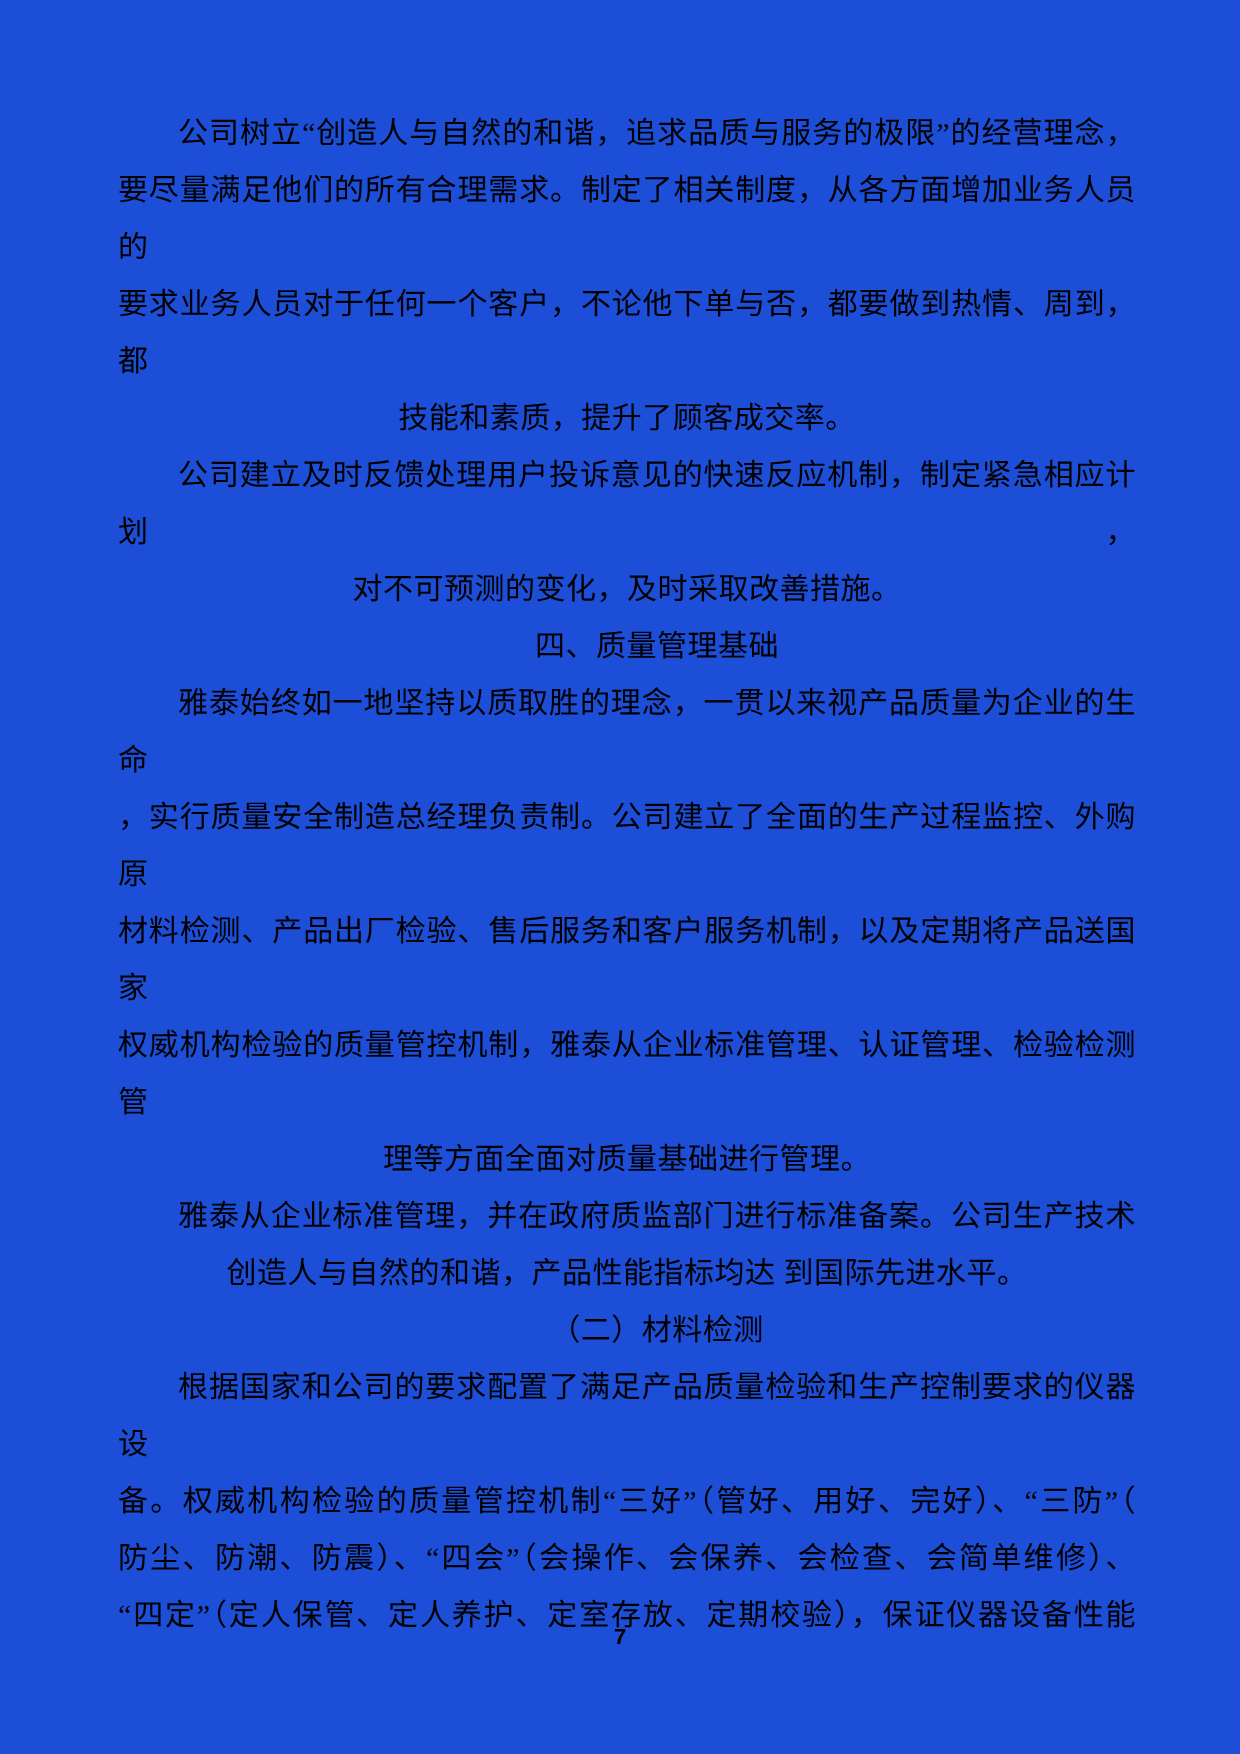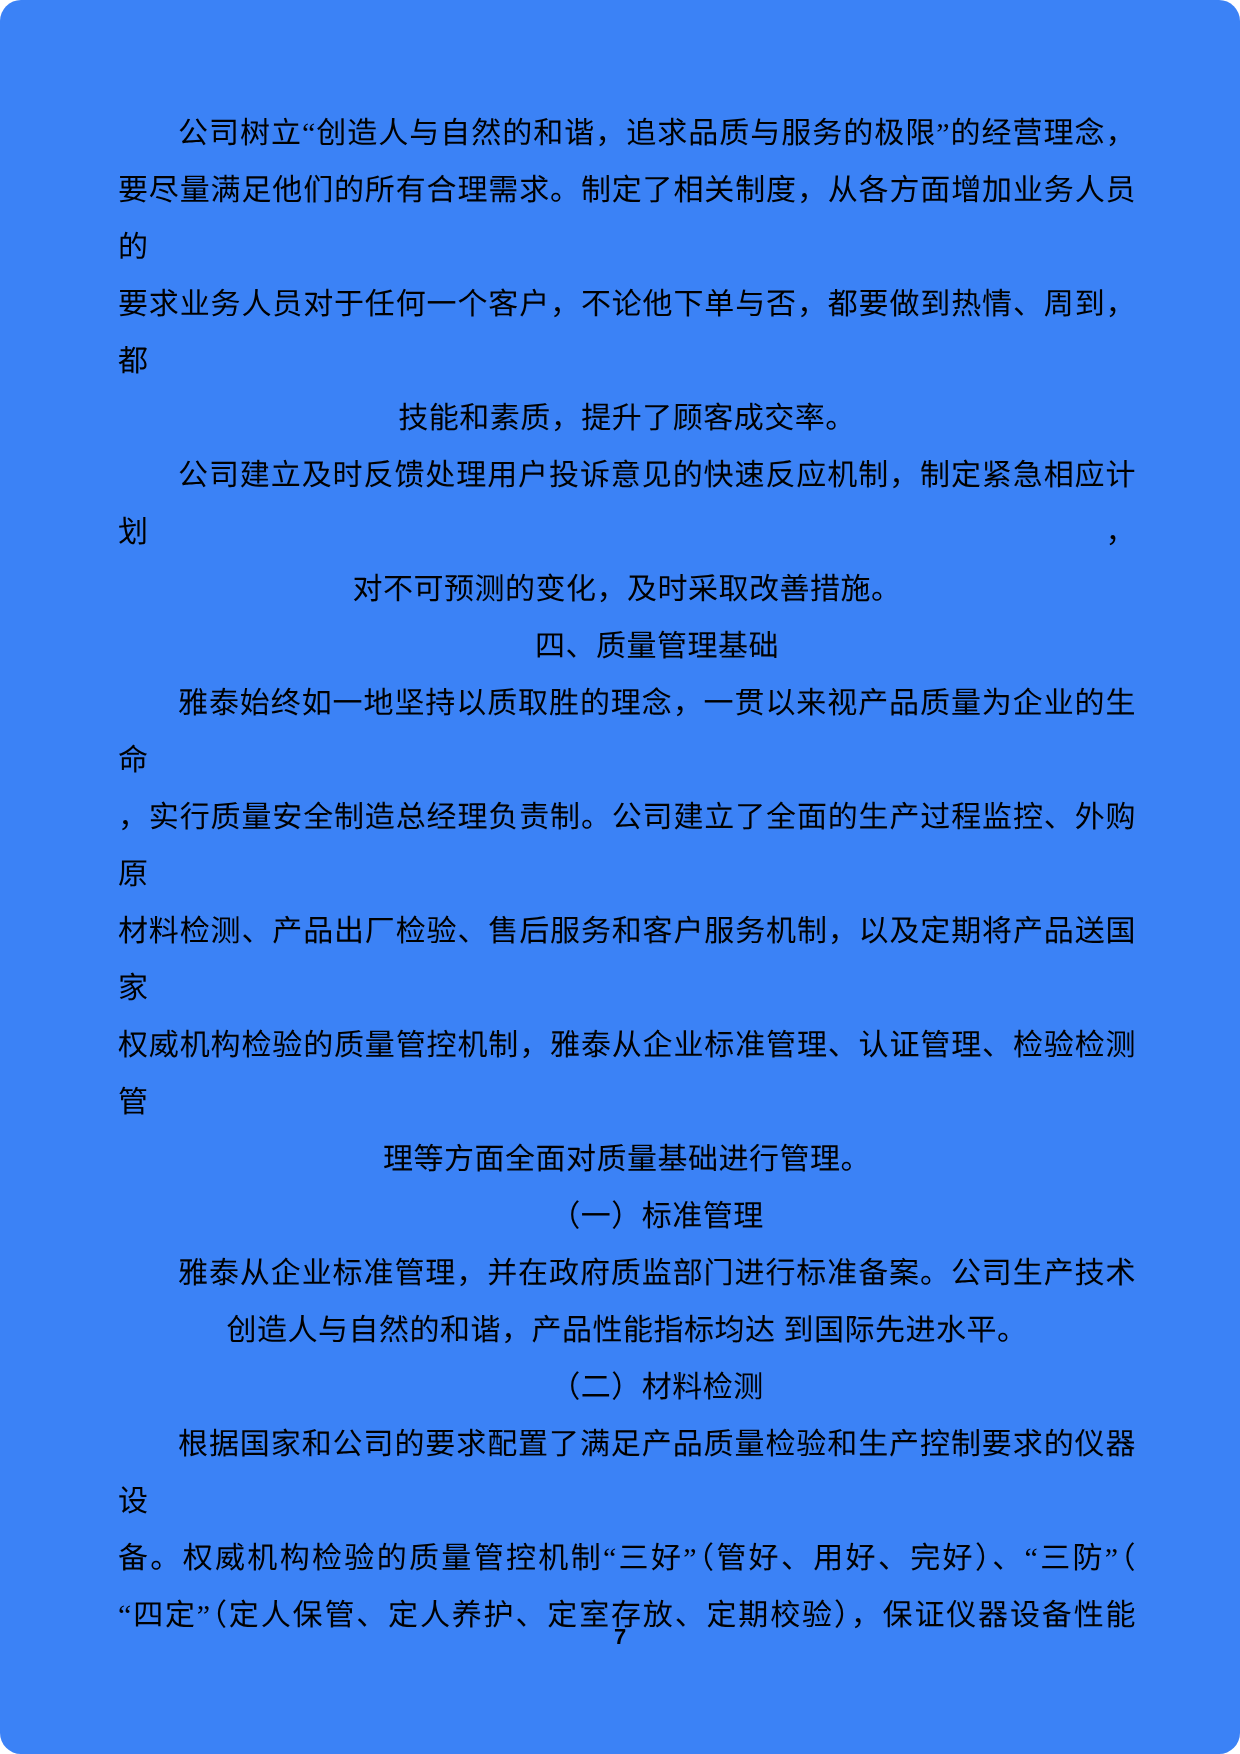--- a/index.html
+++ b/index.html
@@ -10,22 +10,21 @@
   body {
     width: 1240px;
     height: 1754px;
     position: relative;
     color: #000000;
     overflow: hidden;
   }
   .doc-page {
     position: absolute;
     inset: 0;
-    background: #3b82f6;
-    border-radius: 21px;
+    background: #1d4ed8;
   }
   .doc-body {
     position: absolute;
     left: 118px;
     top: 104px;
     width: 1018px;
   }
   .paragraph {
     margin: 0;
     padding: 0;
@@ -79,31 +78,29 @@
         <div class="line indent">四、质量管理基础</div>
       </div>
       <div class="paragraph">
         <div class="line indent justify">雅泰始终如一地坚持以质取胜的理念，一贯以来视产品质量为企业的生命</div>
         <div class="line justify">，实行质量安全制造总经理负责制。公司建立了全面的生产过程监控、外购原</div>
         <div class="line justify">材料检测、产品出厂检验、售后服务和客户服务机制，以及定期将产品送国家</div>
         <div class="line justify">权威机构检验的质量管控机制，雅泰从企业标准管理、认证管理、检验检测管</div>
         <div class="line">理等方面全面对质量基础进行管理。</div>
       </div>
       <div class="paragraph">
-        <div class="line indent">（一）标准管理</div>
-      </div>
-      <div class="paragraph">
         <div class="line indent justify">雅泰从企业标准管理，并在政府质监部门进行标准备案。公司生产技术</div>
         <div class="line">创造人与自然的和谐，产品性能指标均达 到国际先进水平。</div>
       </div>
       <div class="paragraph">
         <div class="line indent">（二）材料检测</div>
       </div>
       <div class="paragraph">
         <div class="line indent justify">根据国家和公司的要求配置了满足产品质量检验和生产控制要求的仪器设</div>
         <div class="line justify">备。权威机构检验的质量管控机制“三好”（管好、用好、完好）、“三防”（</div>
+        <div class="line justify">防尘、防潮、防震）、“四会”（会操作、会保养、会检查、会简单维修）、</div>
         <div class="line justify">“四定”（定人保管、定人养护、定室存放、定期校验），保证仪器设备性能</div>
       </div>
     </div>
   <div class="page-footer">
     <span class="page-number">7</span>
   </div>
 </div>
 
 </body></html>

